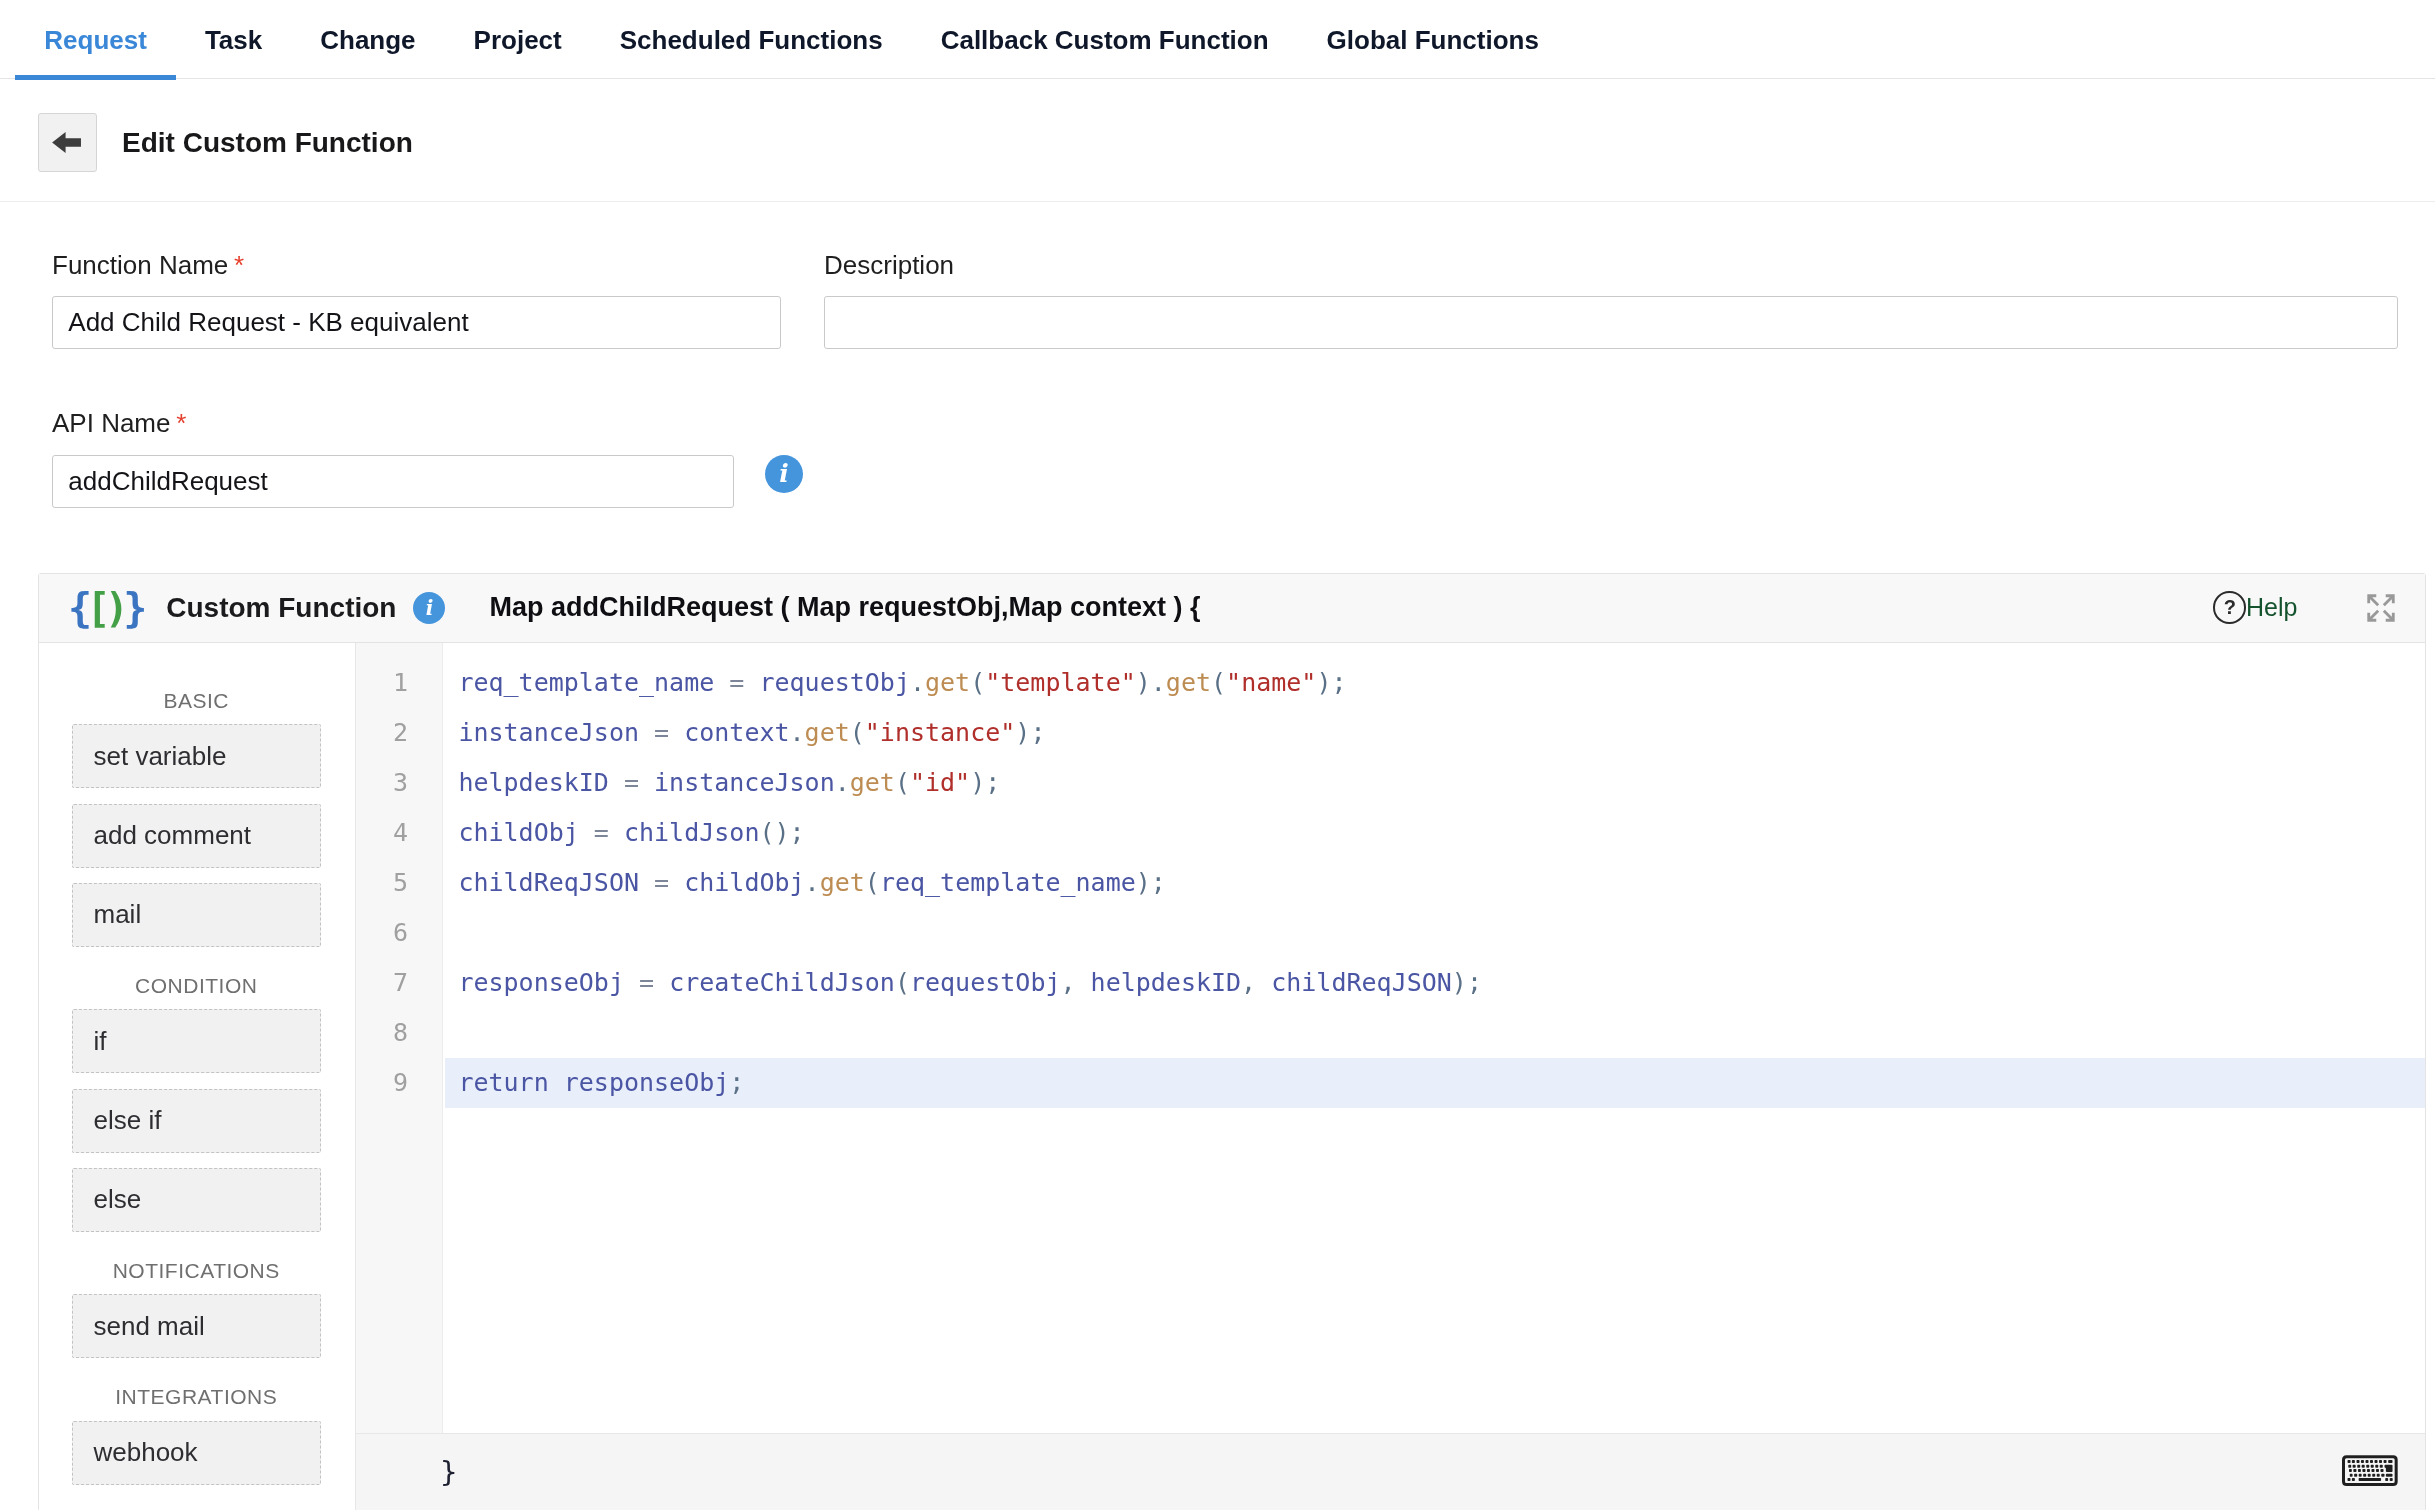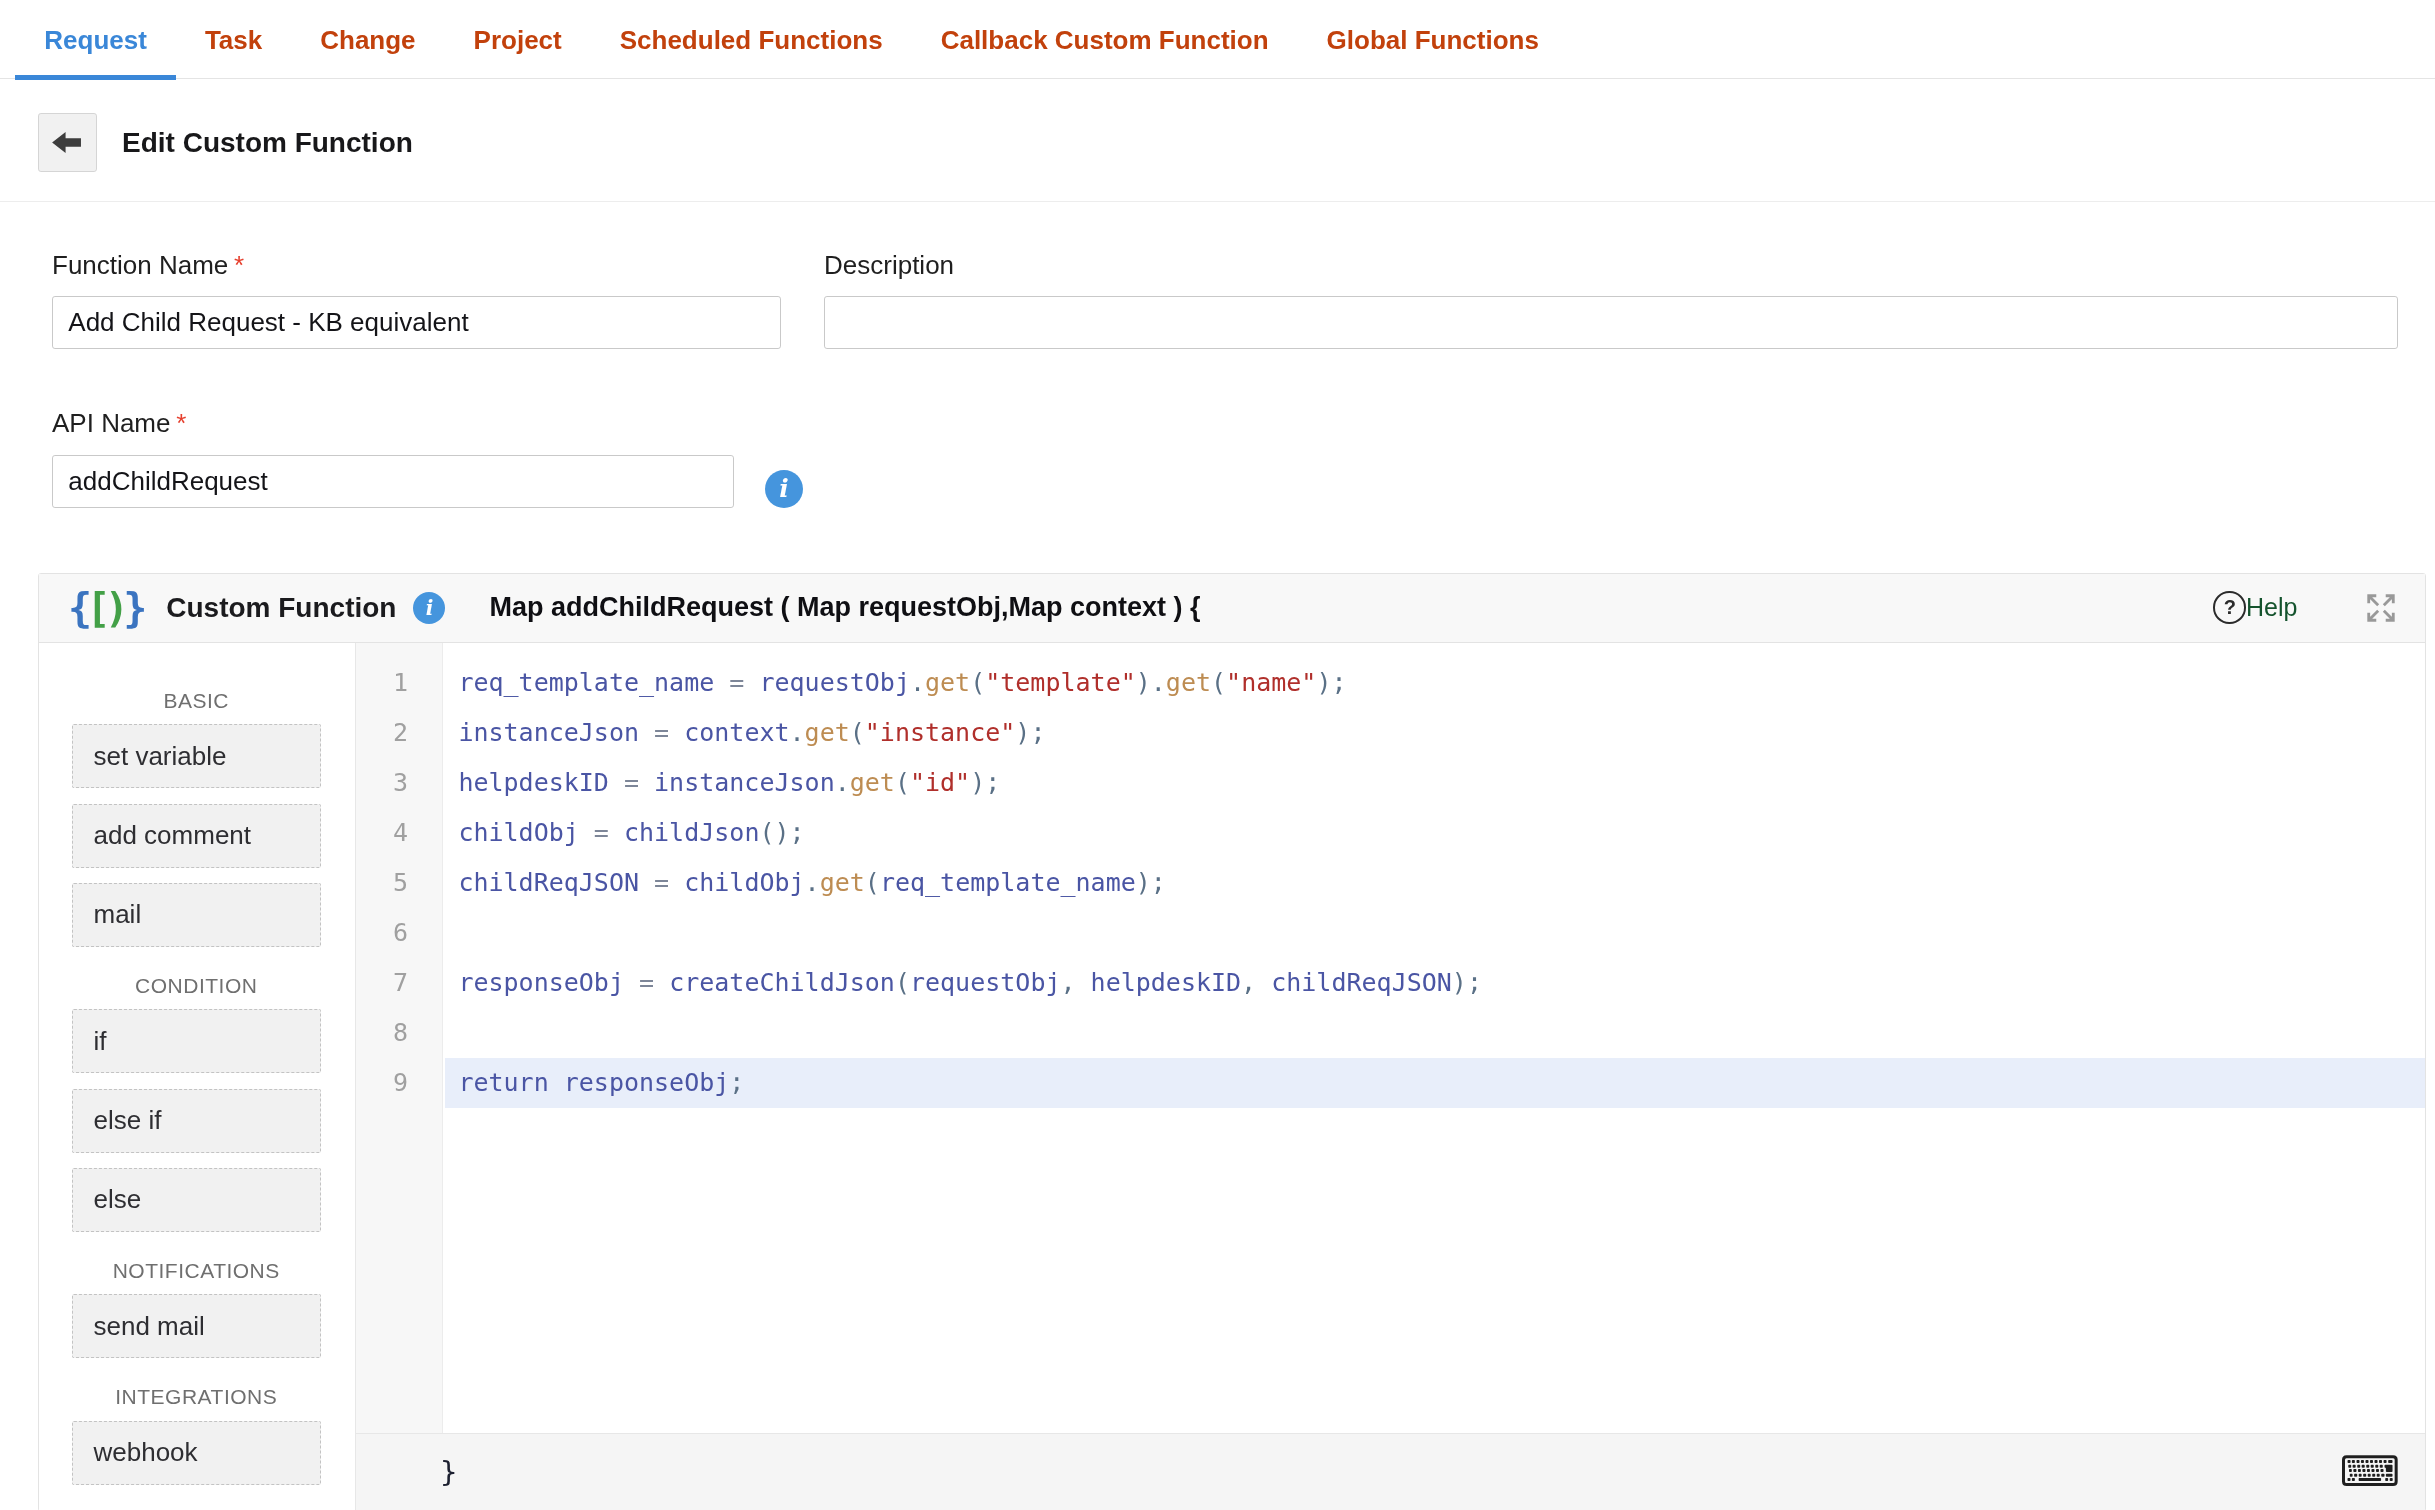--- a/index.html
+++ b/index.html
@@ -6,21 +6,21 @@
   * { box-sizing: border-box; }
   html,body { margin:0; padding:0; }
   body {
     width:2436px; height:1510px; overflow:hidden;
     background:#ffffff; color:#202124;
     font-family:"Liberation Sans", sans-serif;
   }
 
   
   .tab-bar { display:flex; align-items:flex-end; padding:0 15.3px; border-bottom:1.9px solid #e4e4e4; }
-  .tab { font-size:26px; font-weight:bold; color:#c2410c; padding:25px 29px 19px;
+  .tab { font-size:26px; font-weight:bold; color:#0f172a; padding:25px 29px 19px;
          border-bottom:5.7px solid transparent; margin-bottom:-1.9px; cursor:pointer; white-space:nowrap; }
   .tab.active { color:var(--accent-blue); border-bottom-color:var(--accent-blue); }
 
   
   .page-header { display:flex; align-items:center; margin:34px 0 0 38px; }
   .back-btn { width:59px; height:59px; background:#f1f1f1; border:1.9px solid #d5d5d5; border-radius:2.9px;
               display:flex; align-items:center; justify-content:center; cursor:pointer; }
   .page-title { font-size:28px; font-weight:bold; color:#18181a; margin-left:25px; }
   .header-divider { border:none; border-top:1.9px solid #ededed; margin:29px 0 0; }
 
@@ -28,21 +28,21 @@
   .form-area { margin:48px 38px 0 52px; }
   .form-row { display:flex; }
   .field-label { font-size:26px; color:#1f1f1f; }
   .req { color:var(--required-red); margin-left:5.7px; font-size:26px; }
   .text-input { display:block; margin-top:15.3px; height:53px; width:100%;
                 border:1.9px solid #c9c9c9; border-radius:2.9px; background:#fff;
                 font-family:"Liberation Sans", sans-serif; font-size:26px; color:#141418; padding:0 15.3px; }
   .col-fn { width:729px; }
   .col-desc { flex:1; margin-left:43px; }
   .row-api { margin-top:59px; }
-  .api-line { display:flex; align-items:flex-end; }
+  .api-line { display:flex; align-items:flex-start; }
   .api-line .text-input { width:682px; margin-top:15.3px; }
   .info-icon { width:38px; height:38px; border-radius:50%; background:var(--info-blue); color:#fff;
                display:flex; align-items:center; justify-content:center;
                font-family:"DejaVu Serif", serif; font-style:italic; font-weight:bold; font-size:25px;
                margin-left:31px; margin-top:15.3px; cursor:pointer; flex:0 0 auto; }
 
   
   .panel { margin:65px 9.6px 0 38px; border:1.9px solid #e3e3e3; border-radius:2.9px;
            display:grid; grid-template-columns:317px 87px 1fr; grid-template-rows:69px 790px 78px; }
   .panel-header { grid-column:1/4; grid-row:1; background:#f8f8f8; border-bottom:1.9px solid #e3e3e3;

